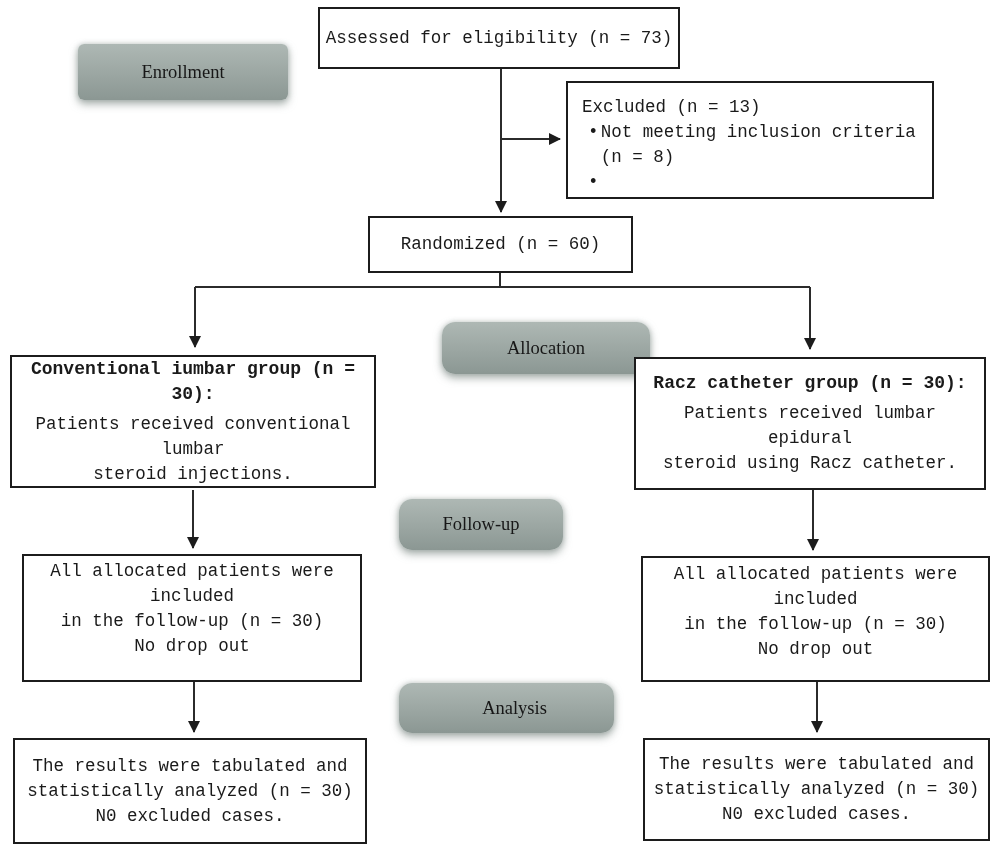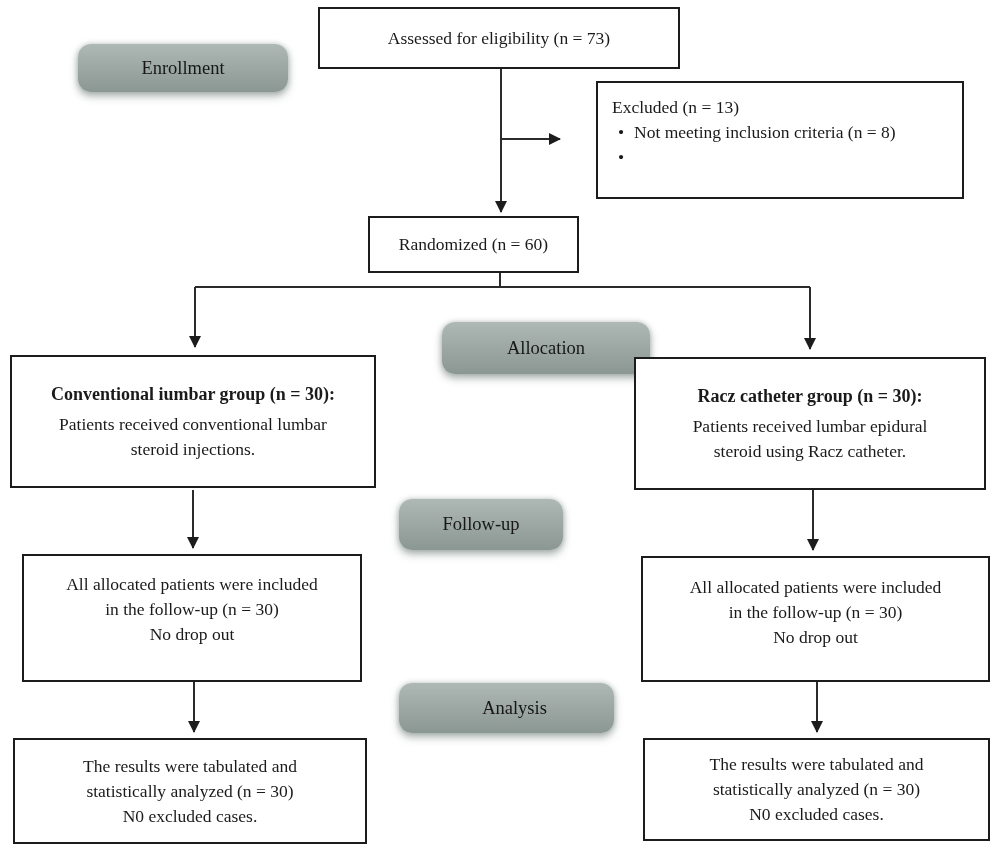--- a/index.html
+++ b/index.html
@@ -15,54 +15,55 @@
   .box {
     position: absolute;
     background: #ffffff;
     border: 2px solid #1c1c1c;
     display: flex;
     flex-direction: column;
     justify-content: center;
     font-size: 17.5px;
     line-height: 25px;
     text-align: center;
+    font-family: Liberation Mono, monospace;
   }
   .box .title-bold { font-weight: bold; font-size: 18px; }
 
   .badge {
     position: absolute;
     border-radius: 13px;
     background: linear-gradient(180deg, #aeb8b4 0%, #9ba6a2 55%, #8b9793 100%);
     box-shadow: 0 4px 8px rgba(125,136,132,0.65), 0 0 5px rgba(140,152,148,0.45);
     display: flex;
     align-items: center;
     justify-content: center;
     font-size: 18.5px;
     color: #171717;
   }
 
   
   .assessed   { left: 318px; top: 7px;   width: 362px; height: 62px; }
   .excluded   { left: 566px; top: 81px;  width: 368px; height: 118px;
-                text-align: left; padding: 12px 14px; justify-content: flex-start; margin-left: 30px; }
-  .randomized { left: 368px; top: 216px; width: 211px; height: 57px; }
+                text-align: left; padding: 12px 14px; justify-content: flex-start; }
+  .randomized { left: 368px; top: 216px; width: 265px; height: 57px; }
   .group-left  { left: 10px;  top: 355px; width: 366px; height: 133px; padding: 16px 14px; }
   .group-right { left: 634px; top: 357px; width: 352px; height: 133px; padding: 0 14px; }
   .fu-left  { left: 22px;  top: 554px; width: 340px; height: 128px; padding-bottom: 18px; }
   .fu-right { left: 641px; top: 556px; width: 349px; height: 126px; padding-bottom: 14px; }
   .an-left  { left: 13px;  top: 738px; width: 354px; height: 106px; }
   .an-right { left: 643px; top: 738px; width: 347px; height: 103px; }
 
   .group-body { margin-top: 5px; }
 
   .bullet-row { display: flex; }
   .bullet-glyph { width: 22px; padding-left: 6px; }
 
   
-  .badge-enrollment { left: 78px;  top: 44px;  width: 210px; height: 48px; }
+  .badge-enrollment { left: 78px;  top: 44px;  width: 210px; height: 56px; border-radius: 6px; }
   .badge-allocation { left: 394px; top: 322px; width: 208px; height: 52px; margin-left: 48px; }
   .badge-followup   { left: 399px; top: 499px; width: 164px; height: 51px; }
   .badge-analysis   { left: 399px; top: 683px; width: 215px; height: 50px; padding-left: 16px; }
 
   svg.arrows { position: absolute; left: 0; top: 0; pointer-events: none; }
 </style>
 </head>
 <body>
 
 <div class="canvas">

